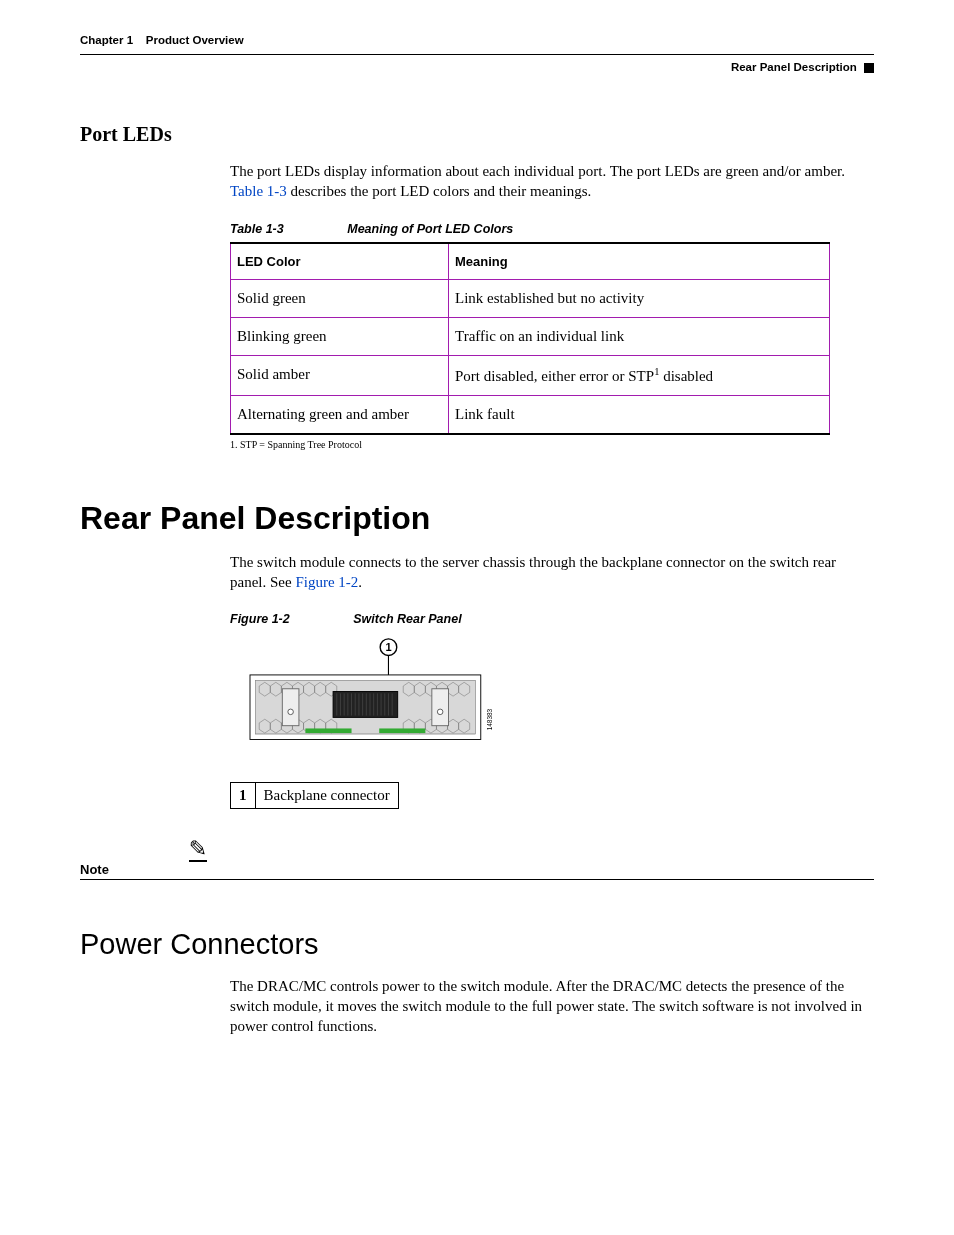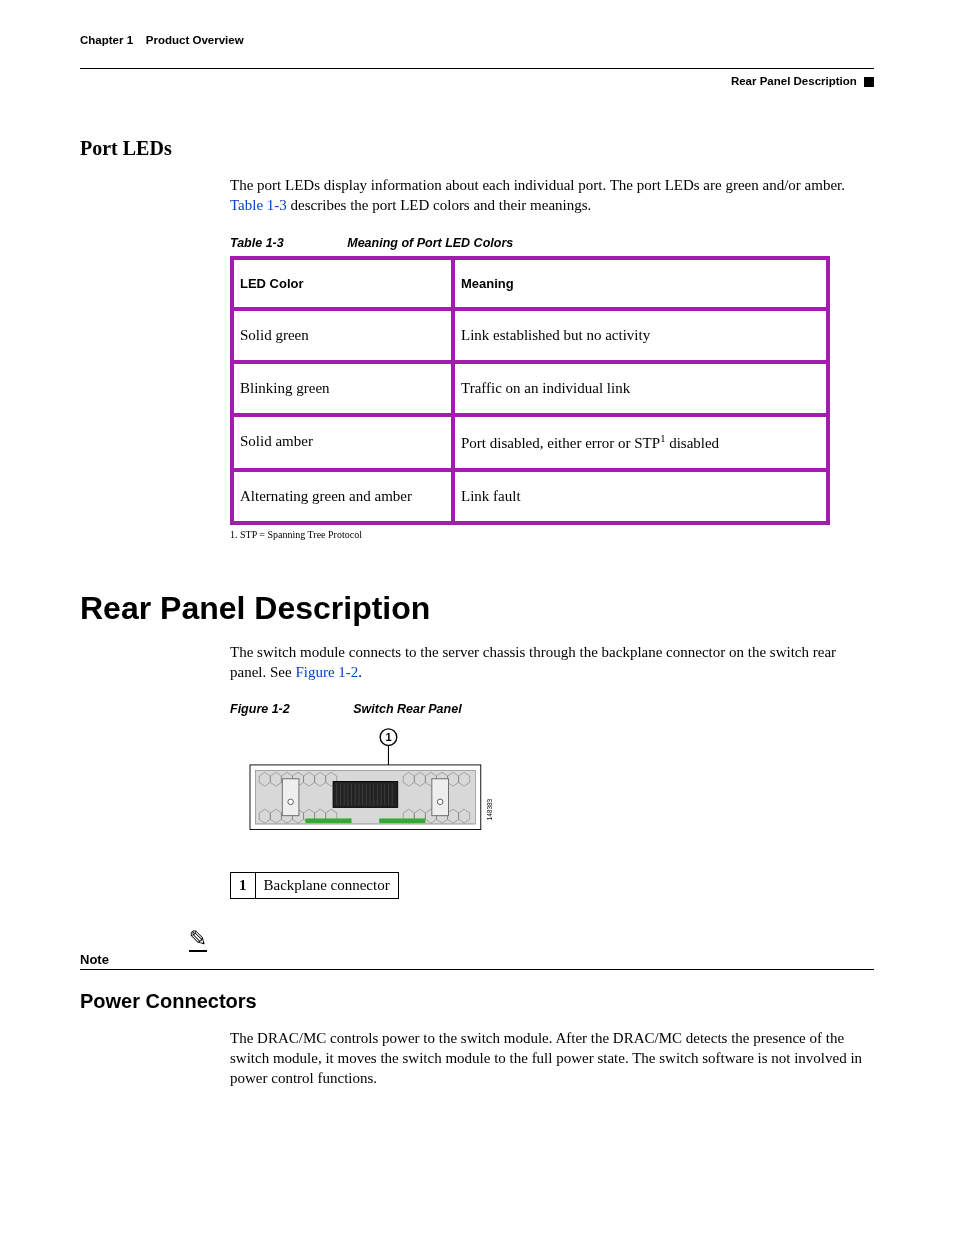--- a/index.html
+++ b/index.html
@@ -11,21 +11,21 @@
     width: 954px;
   }
   .page {
     width: 954px;
     padding: 30px 80px 30px 80px;
     box-sizing: border-box;
     position: relative;
   }
   .header {
     border-bottom: 1px solid #000;
-    padding-bottom: 20px;
+    padding-bottom: 6px;
   }
   .header-line {
     font-family: Arial, Helvetica, sans-serif;
     font-weight: bold;
     font-size: 11.5px;
   }
   .header-right {
     text-align: right;
     font-family: Arial, Helvetica, sans-serif;
     font-weight: bold;
@@ -49,23 +49,23 @@
   }
   .section-h1 {
     font-family: Arial, Helvetica, sans-serif;
     font-weight: bold;
     font-size: 32px;
     margin-top: 50px;
     margin-bottom: 12px;
   }
   .section-h2b {
     font-family: Arial, Helvetica, sans-serif;
-    font-weight: bold;
-    font-size: 20px;
-    margin-top: 20px;
+    font-weight: normal;
+    font-size: 29px;
+    margin-top: 48px;
     margin-bottom: 12px;
   }
   .body-indent {
     margin-left: 150px;
   }
   .body-text {
     font-size: 15px;
     line-height: 1.35;
     margin-bottom: 10px;
   }
@@ -82,22 +82,22 @@
   }
   .table-caption .num {
     margin-right: 60px;
     font-style: italic;
   }
   table.data {
     border-collapse: collapse;
     width: 600px;
   }
   table.data th, table.data td {
-    border: 4px solid #a21caf;
-    padding: 16px 6px;
+    border: 1px solid #a21caf;
+    padding: 10px 6px;
     text-align: left;
     vertical-align: top;
     font-size: 15px;
   }
   table.data th {
     font-family: Arial, Helvetica, sans-serif;
     font-weight: bold;
     font-size: 13px;
   }
   table.data {

